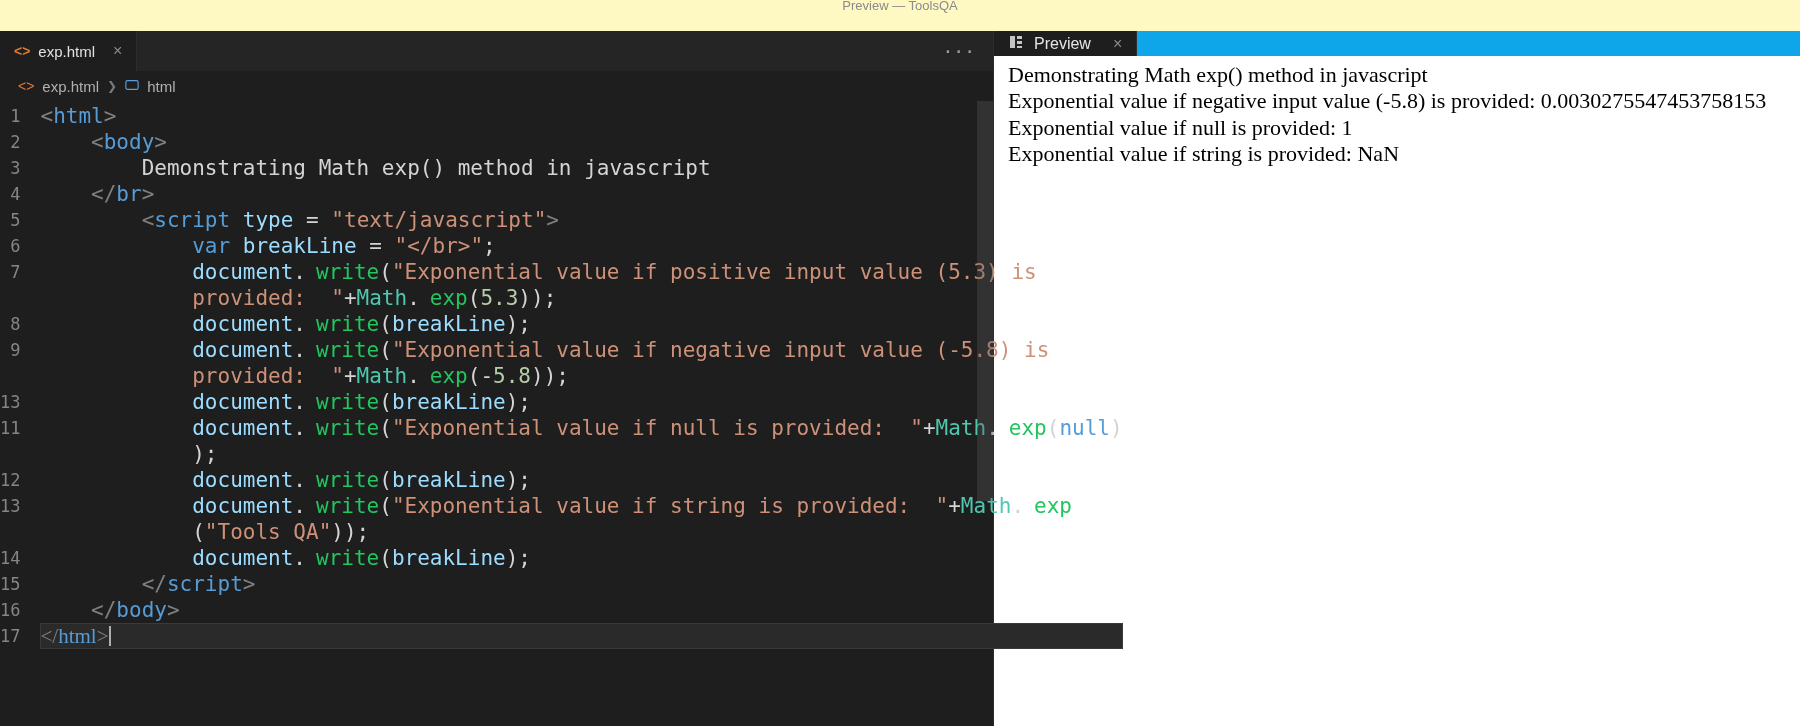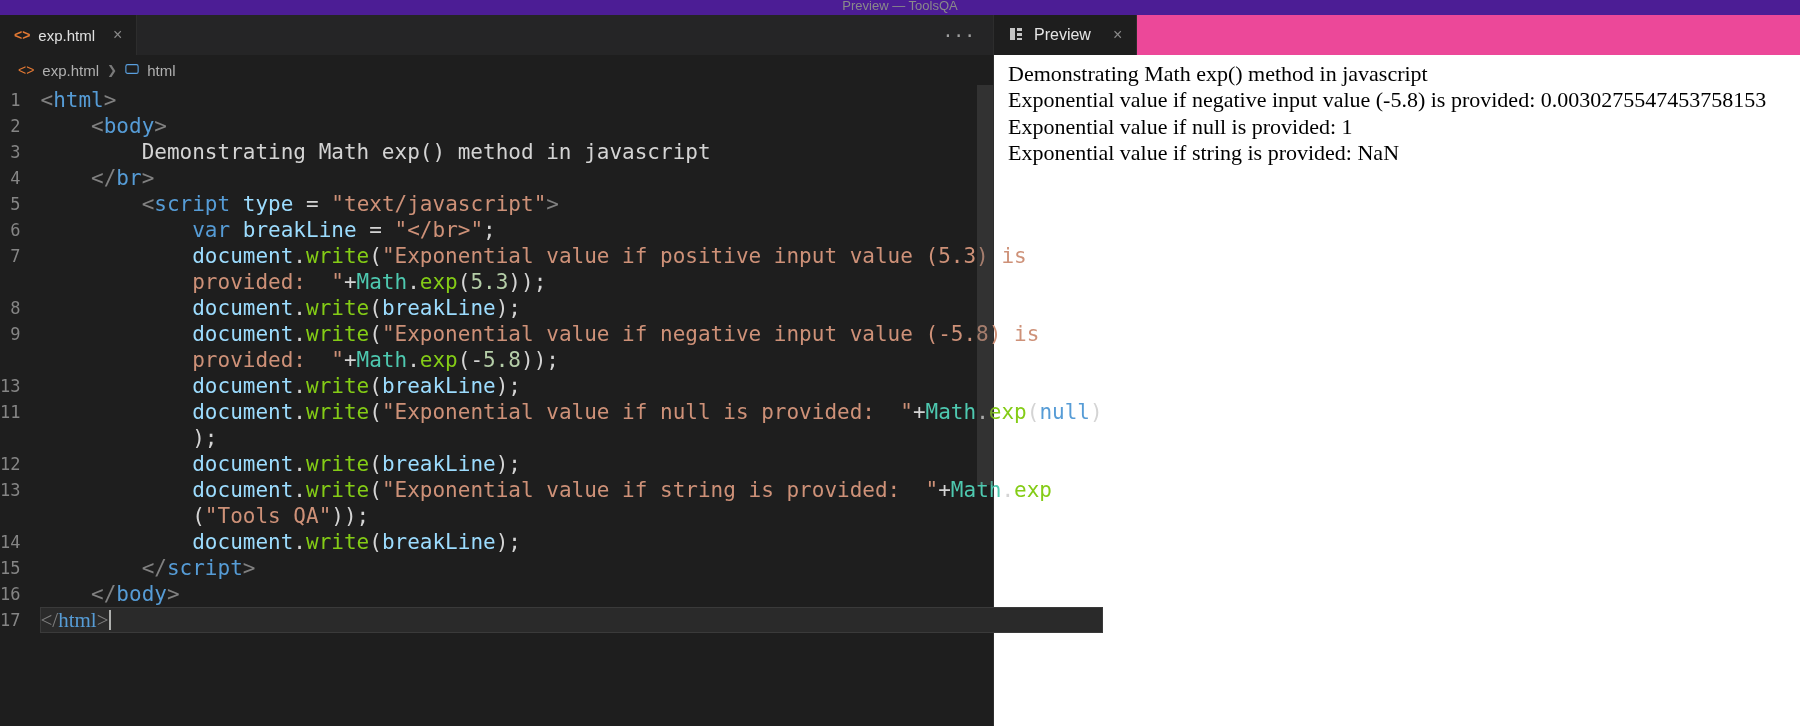--- a/index.html
+++ b/index.html
@@ -5,22 +5,22 @@
   * { margin: 0; padding: 0; box-sizing: border-box; }
   html, body {
     width: 1800px;
     height: 726px;
     background: #1e1e1e;
     font-family: "Menlo", "Consolas", monospace;
     overflow: hidden;
     color: #d4d4d4;
   }
   .titlebar {
-    height: 15px;
-    background: #4c1d95;
+    height: 31px;
+    background: #fef9c3;
     color: #8a8a8a;
     font-family: -apple-system, "Segoe UI", sans-serif;
     font-size: 13px;
     text-align: center;
     line-height: 11px;
     overflow: hidden;
   }
   .main {
     display: flex;
     width: 100%;
@@ -129,36 +129,36 @@
     width: 16px;
     height: 400px;
     background: rgba(90,90,90,0.35);
   }
 
   
   .c-tag { color: #569cd6; }      
   .c-brkt { color: #808080; }     
   .c-attr { color: #9cdcfe; }     
   .c-str  { color: #ce9178; }     
-  .c-func { color: #84cc16; }     
+  .c-func { color: #22c55e; margin-left: 10px; }     
   .c-obj  { color: #4ec9b0; text-align: center; }     
   .c-num  { color: #b5cea8; }     
   .c-null { color: #569cd6; }     
   .c-op   { color: #d4d4d4; }
   .c-txt  { color: #d4d4d4; }
 
   
   .preview-pane {
     flex: 1;
     display: flex;
     flex-direction: column;
   }
   .preview-tabs {
-    height: 40px;
-    background: #ec4899;
+    height: 25px;
+    background: #0ea5e9;
     display: flex;
     align-items: stretch;
   }
   .preview-tab {
     display: flex;
     align-items: center;
     gap: 10px;
     padding: 0 14px;
     background: #1e1e1e;
     color: #e5e5e5;

